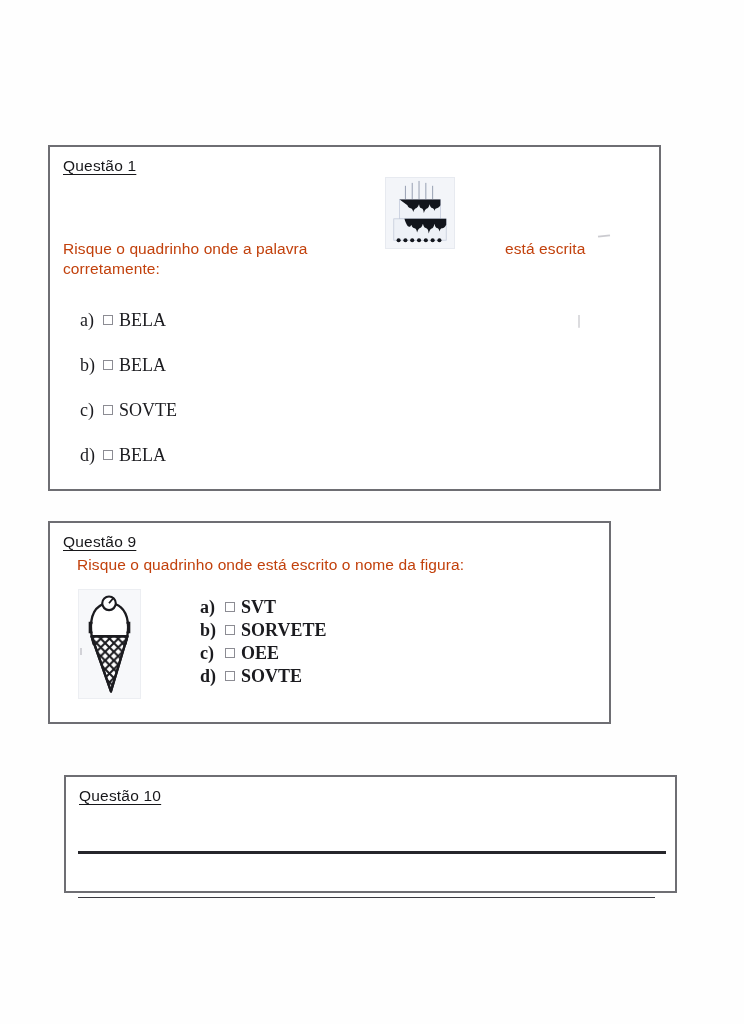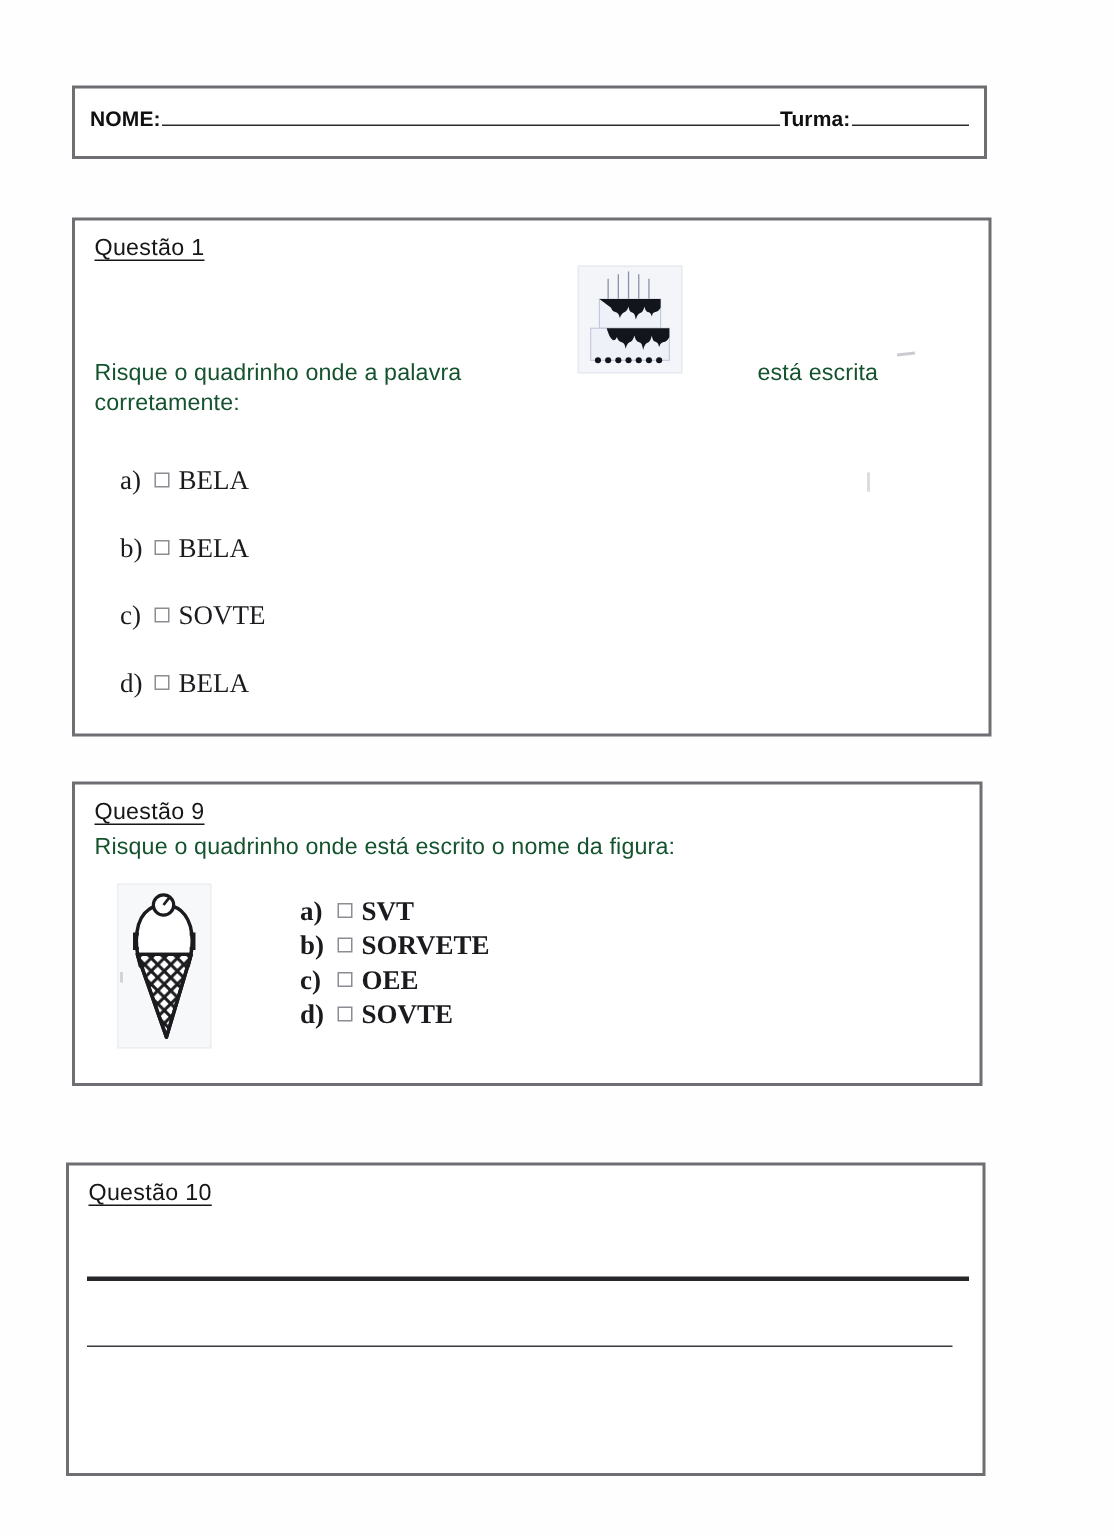--- a/index.html
+++ b/index.html
@@ -59,37 +59,37 @@
   .rule-fixed {
     width: 78px;
     border-bottom: 1.6px solid #2a2a2e;
     height: 0;
     margin: 0 0 2px 1px;
   }
   .hdr-label { color: #111114; }
 
   
   #q8-box  { left: 48px; top: 145px; width: 613px; height: 346px; }
-  #q9-box  { left: 48px; top: 521px; width: 607px; height: 203px; }
-  #q10-box { left: 44px; top: 775px; width: 613px; height: 209px; text-decoration: underline; }
+  #q9-box  { left: 48px; top: 521px; width: 563px; height: 203px; }
+  #q10-box { left: 64px; top: 775px; width: 613px; height: 118px; text-decoration: underline; }
 
   .q-title {
     position: absolute;
     font-size: 15.5px;
     font-weight: normal;
     color: #17171a;
     text-decoration: underline;
     text-underline-offset: 3px;
     letter-spacing: 0.2px;
   }
   .q-prompt {
     position: absolute;
     font-size: 15.5px;
     line-height: 20px;
-    color: #14532d;
+    color: #c2410c;
     letter-spacing: 0.1px;
   }
 
   
   #q8-title  { left: 13px; top: 10px; }
   #q8-prompt { left: 13px; top: 92px; width: 340px; }
   #q8-prompt-tail { left: 455px; top: 92px; }
 
   .cake-figure {
     position: absolute;
@@ -126,21 +126,21 @@
     height: 10px;
     border: 1px solid #8c8c93;
     box-sizing: border-box;
     position: relative;
     top: -1px;
     background: #fff;
   }
 
   
   #q9-title  { left: 13px; top: 10px; }
-  #q9-prompt { left: 13px; top: 32px; }
+  #q9-prompt { left: 27px; top: 32px; }
 
   .cone-figure {
     position: absolute;
     left: 28px;
     top: 66px;
     width: 63px;
     height: 110px;
     background: #f7f8fa;
     border: 1px solid #eceef2;
     box-sizing: border-box;
@@ -191,28 +191,20 @@
   }
   #artifact-comma {
     left: 80px; top: 648px; width: 2px; height: 7px; opacity: 0.6;
   }
 </style>
 </head>
 <body>
 
 <div class="page">
 
-  <div class="box" id="header-box">
-    <div class="header-row">
-      <span class="hdr-label">NOME:</span>
-      <span class="rule-fill"></span>
-      <span class="hdr-label">Turma:</span>
-      <span class="rule-fixed"></span>
-    </div>
-  </div>
 
   <div class="box" id="q8-box">
 
     <div class="q-title" id="q8-title">Questão 1</div>
 
     <div class="cake-figure">
       <svg viewBox="0 0 70 72" width="100%" height="100%" aria-hidden="true">
         <g stroke="#8a93a8" stroke-width="0.9">
           <line x1="20" y1="8" x2="20" y2="22"></line>
           <line x1="27" y1="5" x2="27" y2="22"></line>

